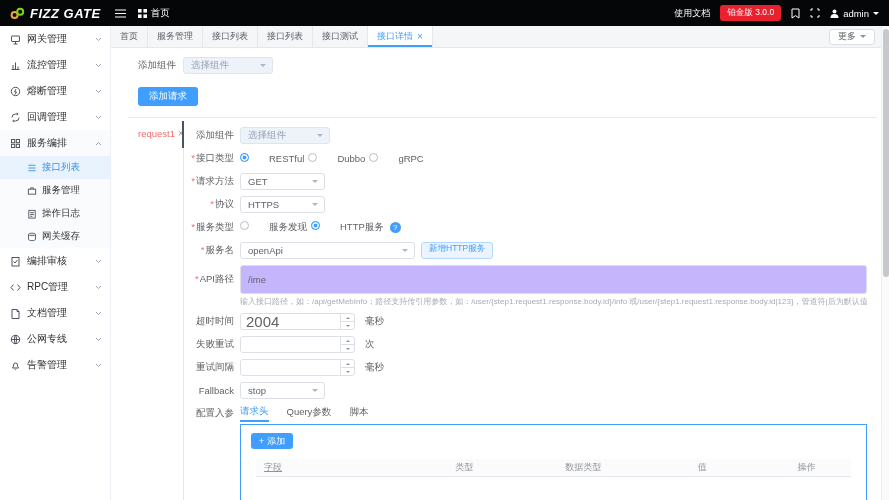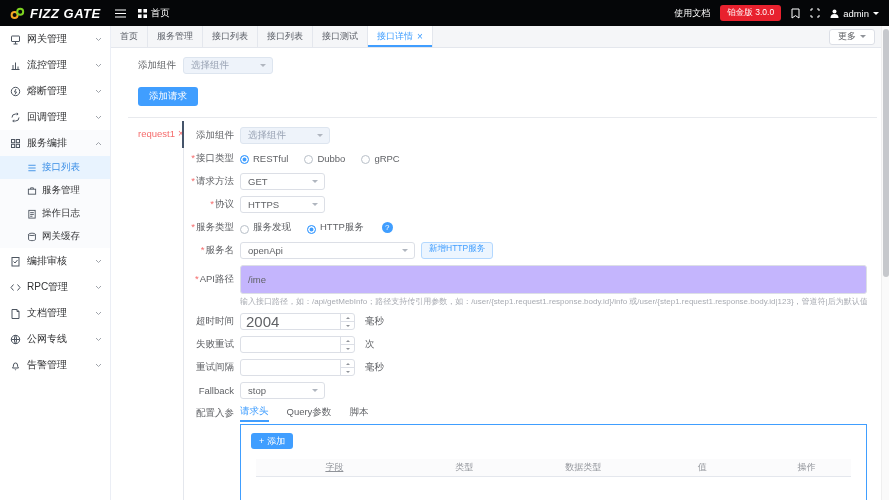--- a/index.html
+++ b/index.html
@@ -53,21 +53,21 @@
   .request-block{display:flex;margin-top:3px;}
   .request-name{width:45px;padding-top:7px;color:#f56c6c;font-size:9.5px;display:flex;gap:3px;align-items:flex-start;flex-shrink:0;cursor:pointer;}
   .req-close{color:#f56c6c;font-size:10px;}
   .request-form{flex:1;border-left:1px solid #e4e7ed;padding-top:6px;position:relative;min-width:0;}
   .request-form::before{content:"";position:absolute;left:-2px;top:0;width:2px;height:27px;background:#44546a;}
 
   .frow{display:flex;align-items:center;margin-bottom:6px;min-height:17px;}
   .flabel{width:50px;text-align:right;margin-right:6px;flex-shrink:0;color:#606266;}
   .star{color:#f56c6c;margin-right:1px;}
   .fctrl{display:flex;align-items:center;min-width:0;flex:1;}
-  .radio{display:inline-flex;align-items:flex-end;gap:4px;margin-right:16px;color:#606266;cursor:pointer;}
+  .radio{display:inline-flex;align-items:flex-start;gap:20px;margin-right:4px;color:#606266;cursor:pointer;}
   .rdot{width:9px;height:9px;border:1px solid #b8bfc8;border-radius:50%;background:#fff;flex-shrink:0;}
   .radio.checked .rdot{border-color:#409eff;background:#409eff;box-shadow:inset 0 0 0 1.5px #fff;}
   .help-icon{width:11px;height:11px;border-radius:50%;background:#409eff;color:#fff;font-size:8px;display:inline-flex;align-items:center;justify-content:center;margin-left:2px;cursor:pointer;}
   .sel-w85{width:85px;}
   .sel-w185{width:175px;}
   .btn-plain{background:#ecf5ff;color:#409eff;border:1px solid #b3d8ff;border-radius:3px;font-size:8.5px;padding:0 7px;height:17px;margin-left:6px;cursor:pointer;display:inline-flex;font-family:inherit;white-space:nowrap;}
   .text-input{flex:1;height:29px;border:1px solid #dcdfe6;border-radius:3px;padding:0 7px;font-size:9.5px;color:#606266;outline:none;font-family:inherit;background:#c4b5fd;min-width:0;}
   .help-row{margin-top:-3px;margin-bottom:6px;min-height:10px;}
   .help-text{color:#a8abb2;font-size:8px;line-height:1.3;white-space:nowrap;overflow:hidden;}
   .num-input{position:relative;width:115px;height:17px;border:1px solid #dcdfe6;border-radius:3px;background:#fff;display:flex;align-items:center;flex-shrink:0;}
@@ -84,21 +84,21 @@
   .param-row{align-items:flex-start;}
   .param-row .flabel{padding-top:2px;}
   .param-area{flex-direction:column;align-items:stretch;}
   .ptabs{display:flex;gap:18px;height:16px;align-items:center;}
   .ptab{color:#606266;cursor:pointer;padding-bottom:2px;}
   .ptab.active{color:#409eff;border-bottom:2px solid #409eff;}
   .ppanel{border:1px solid #409eff;margin-top:3px;padding:8px 10px;height:130px;}
   .btn-add{height:16px;padding:0 8px;font-size:9px;}
   .ptable{width:calc(100% - 10px);margin:10px 5px 0;border-collapse:collapse;}
   .ptable th{font-weight:normal;color:#909399;font-size:9px;background:#fbfbfc;border-bottom:1px solid #e4e7ed;height:17px;text-align:center;}
-  .ptable th:first-child{text-align:center;padding-left:8px;text-decoration:underline;}
+  .ptable th:first-child{text-align:left;padding-left:8px;text-decoration:underline;}
 
   .scrollbar{position:absolute;right:0;top:0;width:8px;height:100%;background:#fafafa;border-left:1px solid #efefef;}
   .scroll-thumb{position:absolute;left:1px;top:3px;width:6px;height:248px;background:#c6c8cc;border-radius:3px;cursor:pointer;}
   .chev{flex-shrink:0;}
 </style>
 </head>
 <body>
 
 <header class="topbar">
   <div class="logo">

